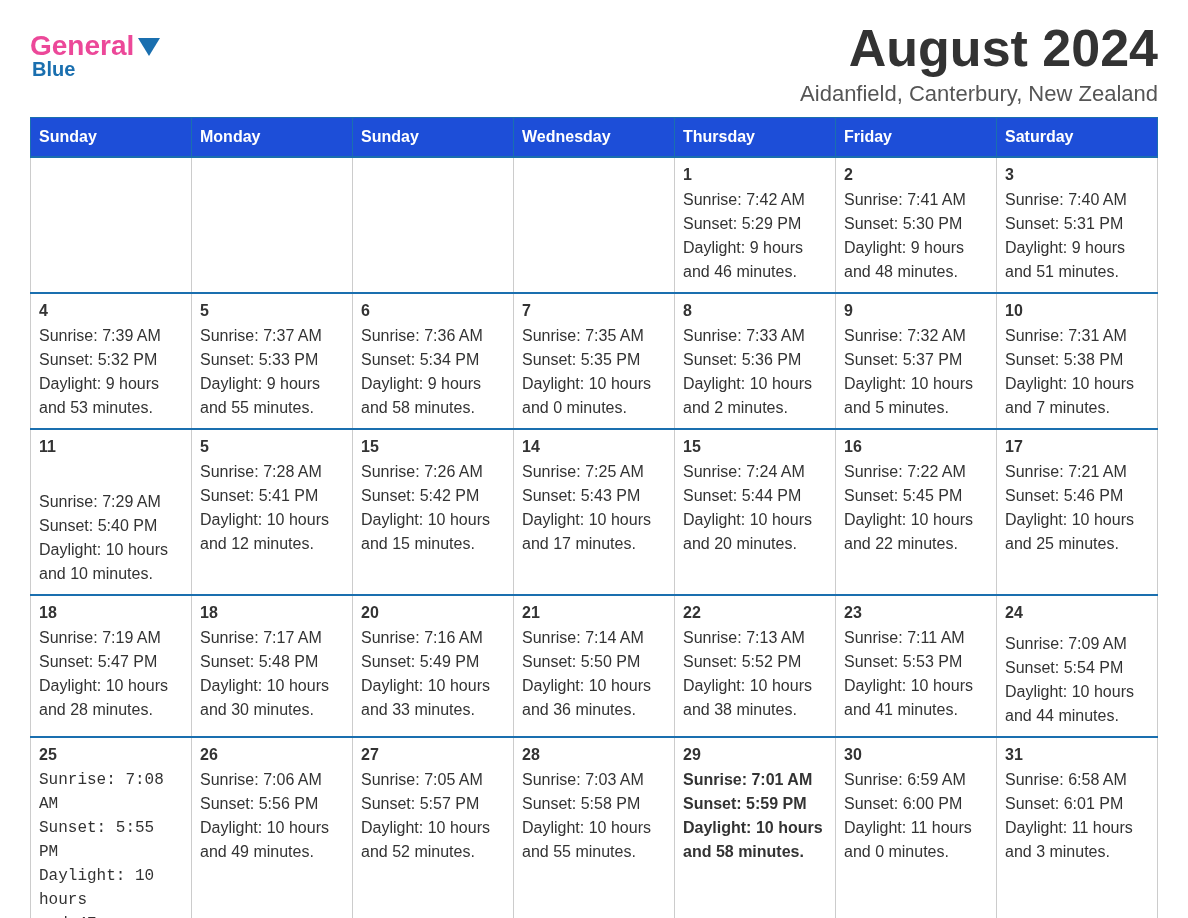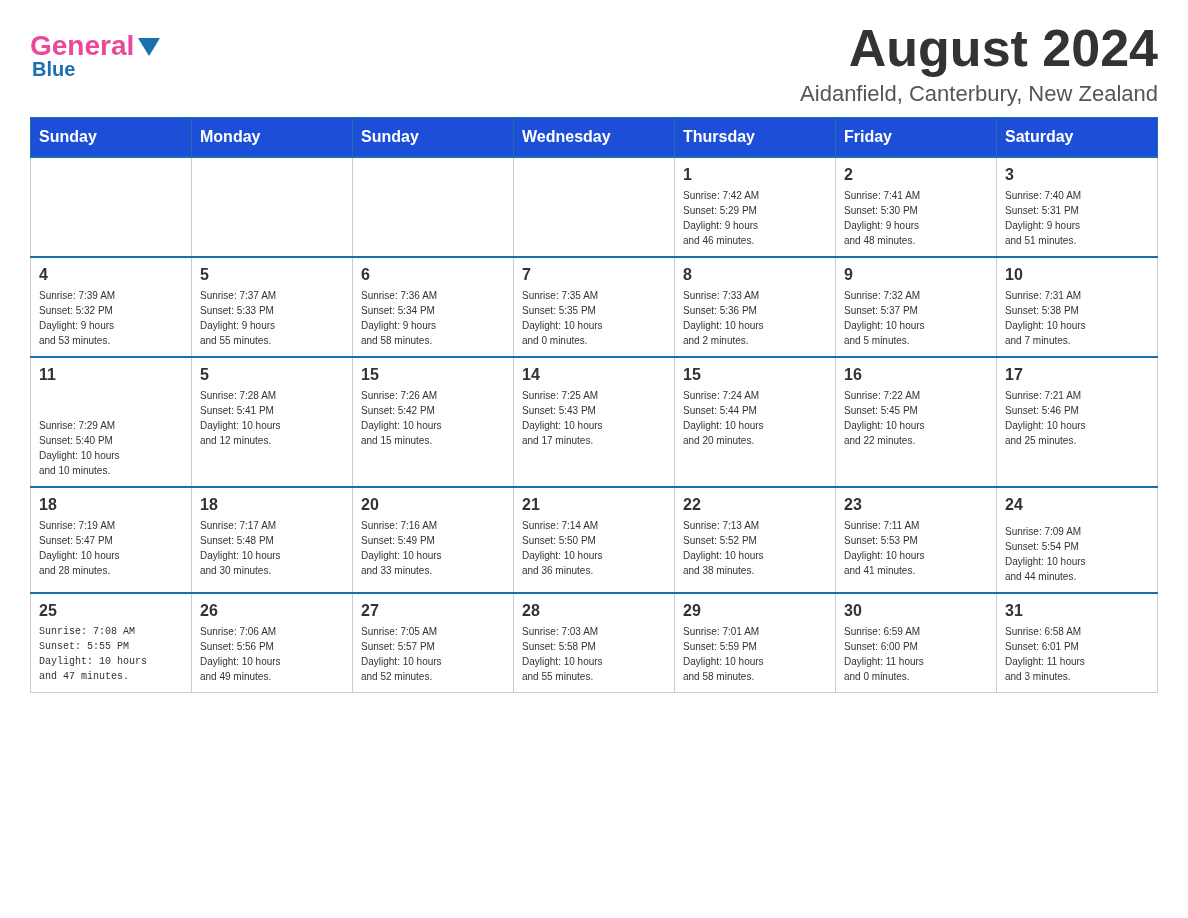--- a/index.html
+++ b/index.html
@@ -74,21 +74,21 @@
       background: #fff;
     }
     .day-number {
       font-size: 16px;
       font-weight: bold;
       color: #333;
       display: block;
       margin-bottom: 4px;
     }
     .day-info {
-      font-size: 10px;
+      font-size: 16px;
       color: #333;
       line-height: 1.5;
     }
     .calendar tr td {
       border-top: 2px solid #1a6faf;
     }
     .calendar tbody tr:first-child td {
       border-top: 2px solid #1a6faf;
     }
   </style>
@@ -336,21 +336,21 @@
         </td>
         <td>
           <span class="day-number">28</span>
           <div class="day-info" style="white-space: pre-line;">Sunrise: 7:03 AM
 Sunset: 5:58 PM
 Daylight: 10 hours
 and 55 minutes.</div>
         </td>
         <td>
           <span class="day-number">29</span>
-          <div class="day-info" style="white-space: pre-line;">Sunrise: 7:01 AM
+          <div class="day-info" style="white-space: pre-line; font-weight: bold;">Sunrise: 7:01 AM
 Sunset: 5:59 PM
 Daylight: 10 hours
 and 58 minutes.</div>
         </td>
         <td>
           <span class="day-number">30</span>
           <div class="day-info" style="white-space: pre-line;">Sunrise: 6:59 AM
 Sunset: 6:00 PM
 Daylight: 11 hours
 and 0 minutes.</div>

